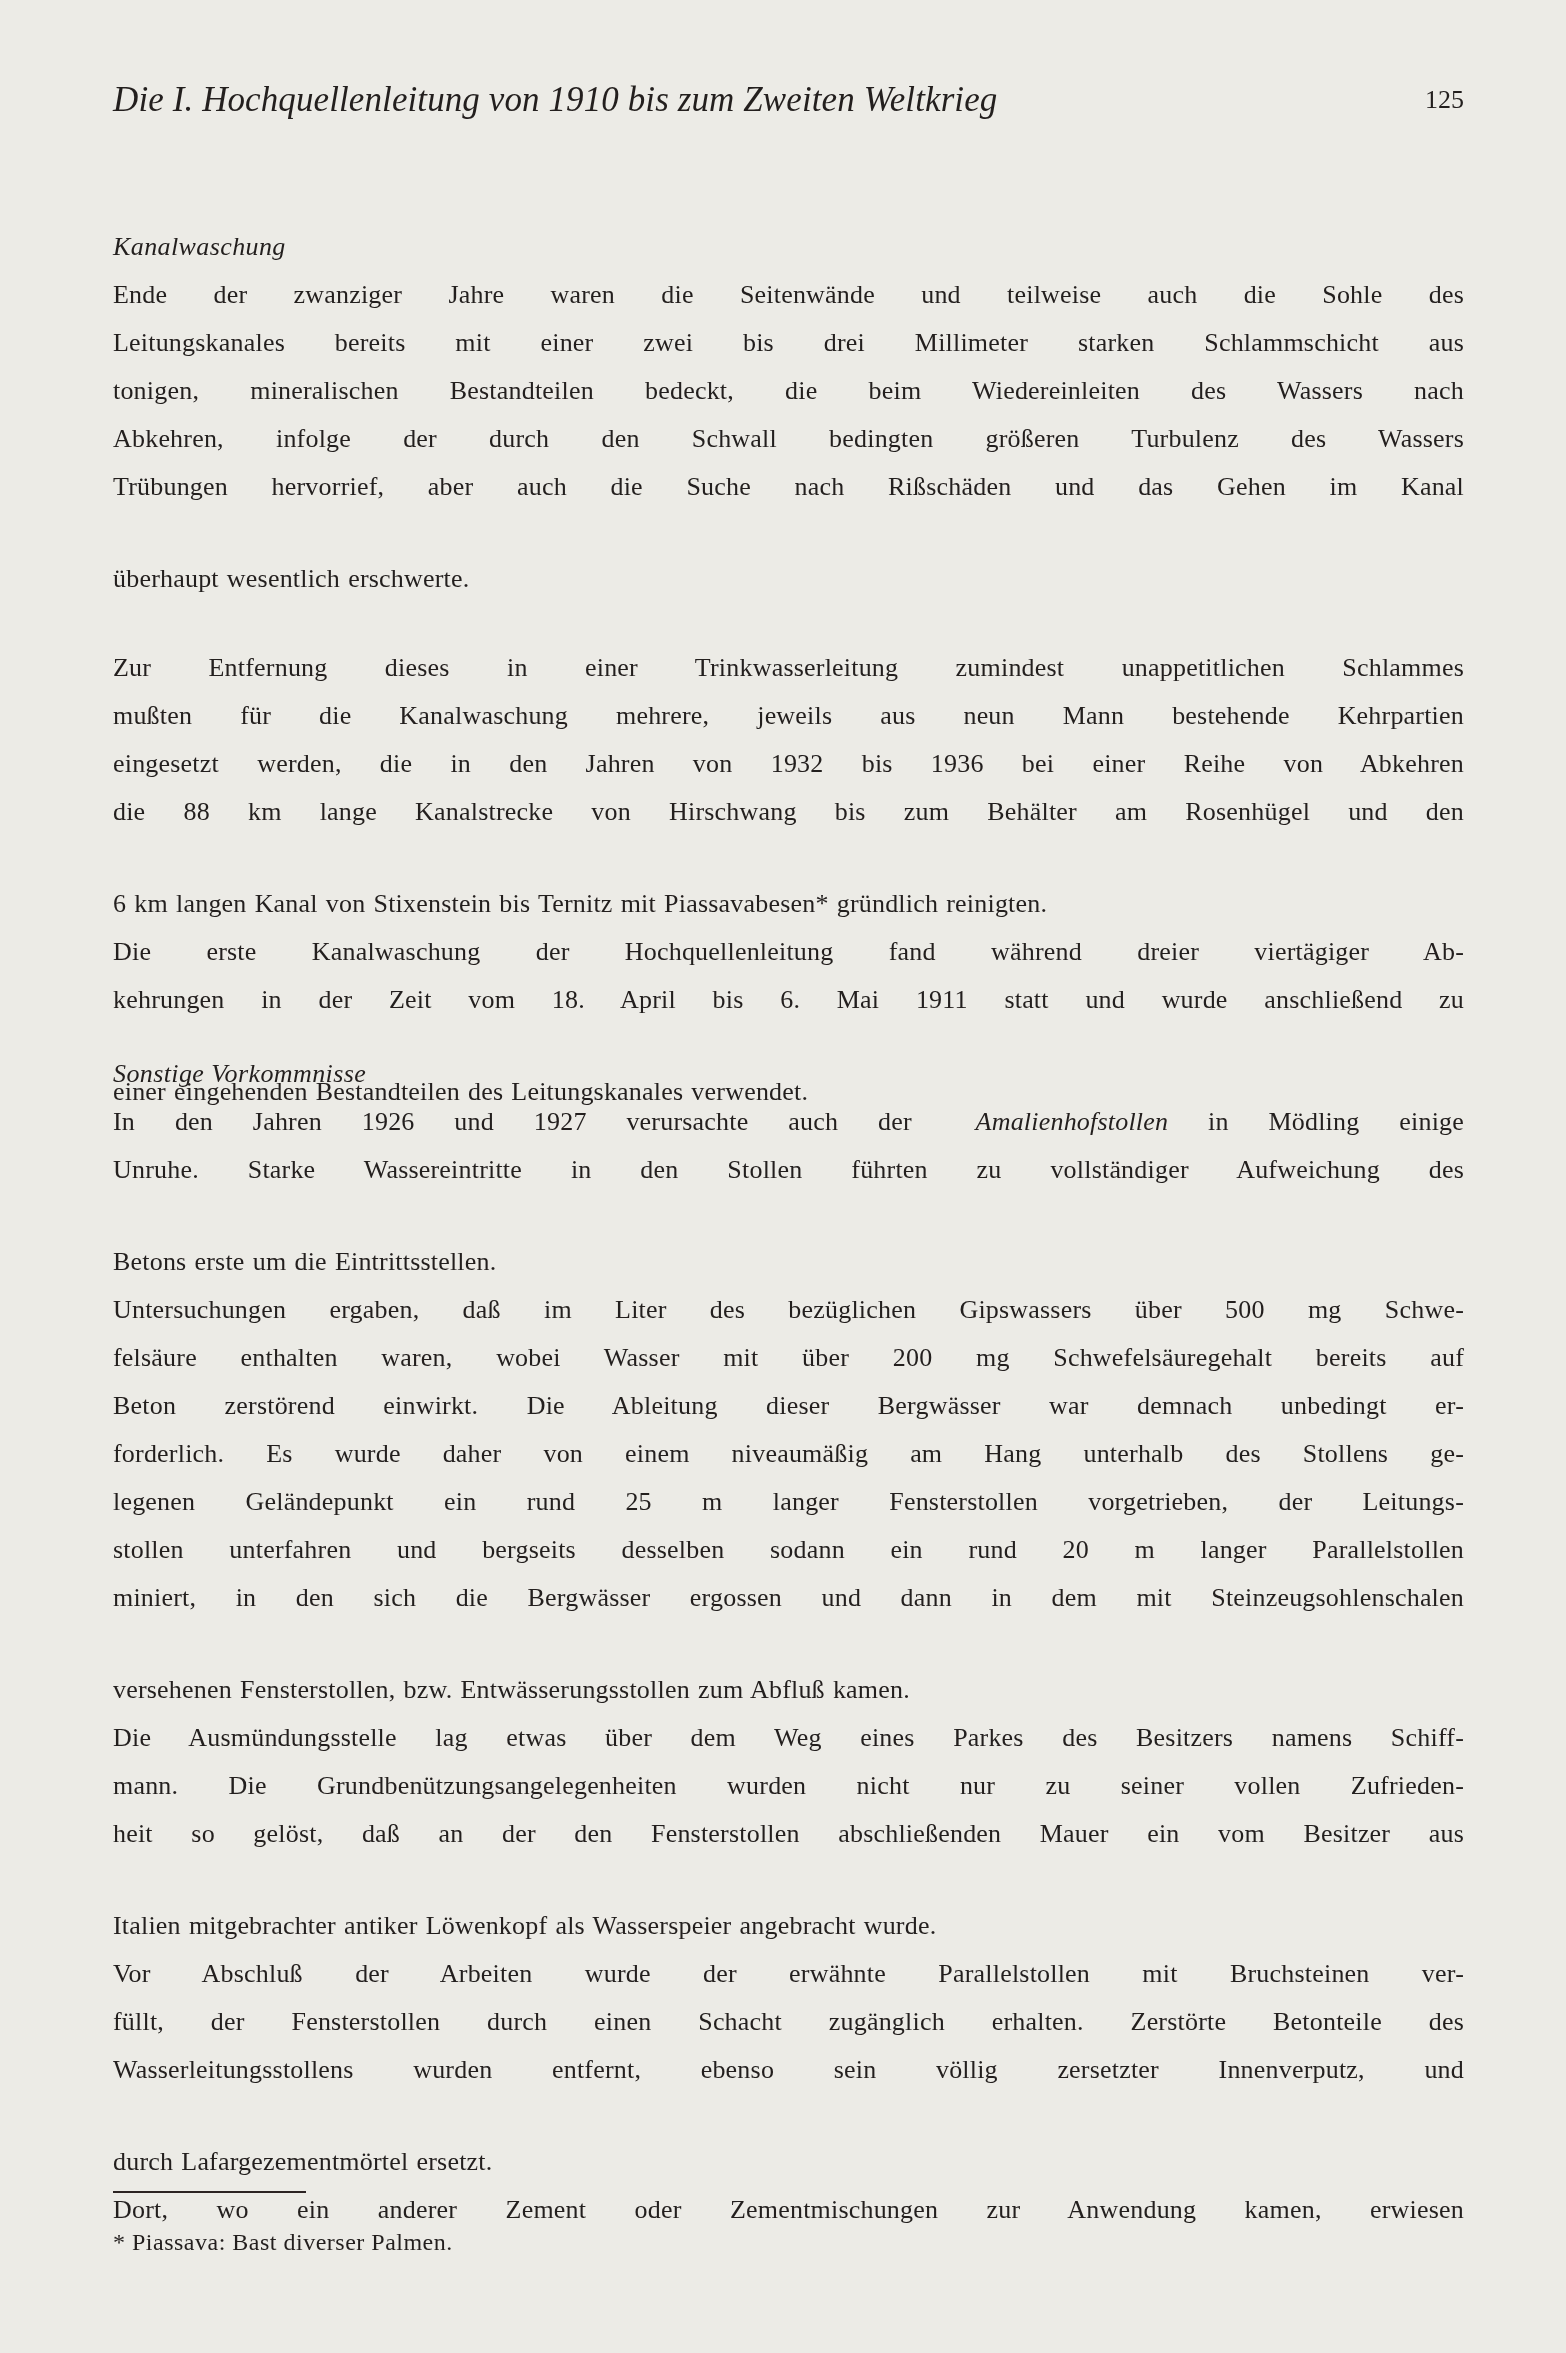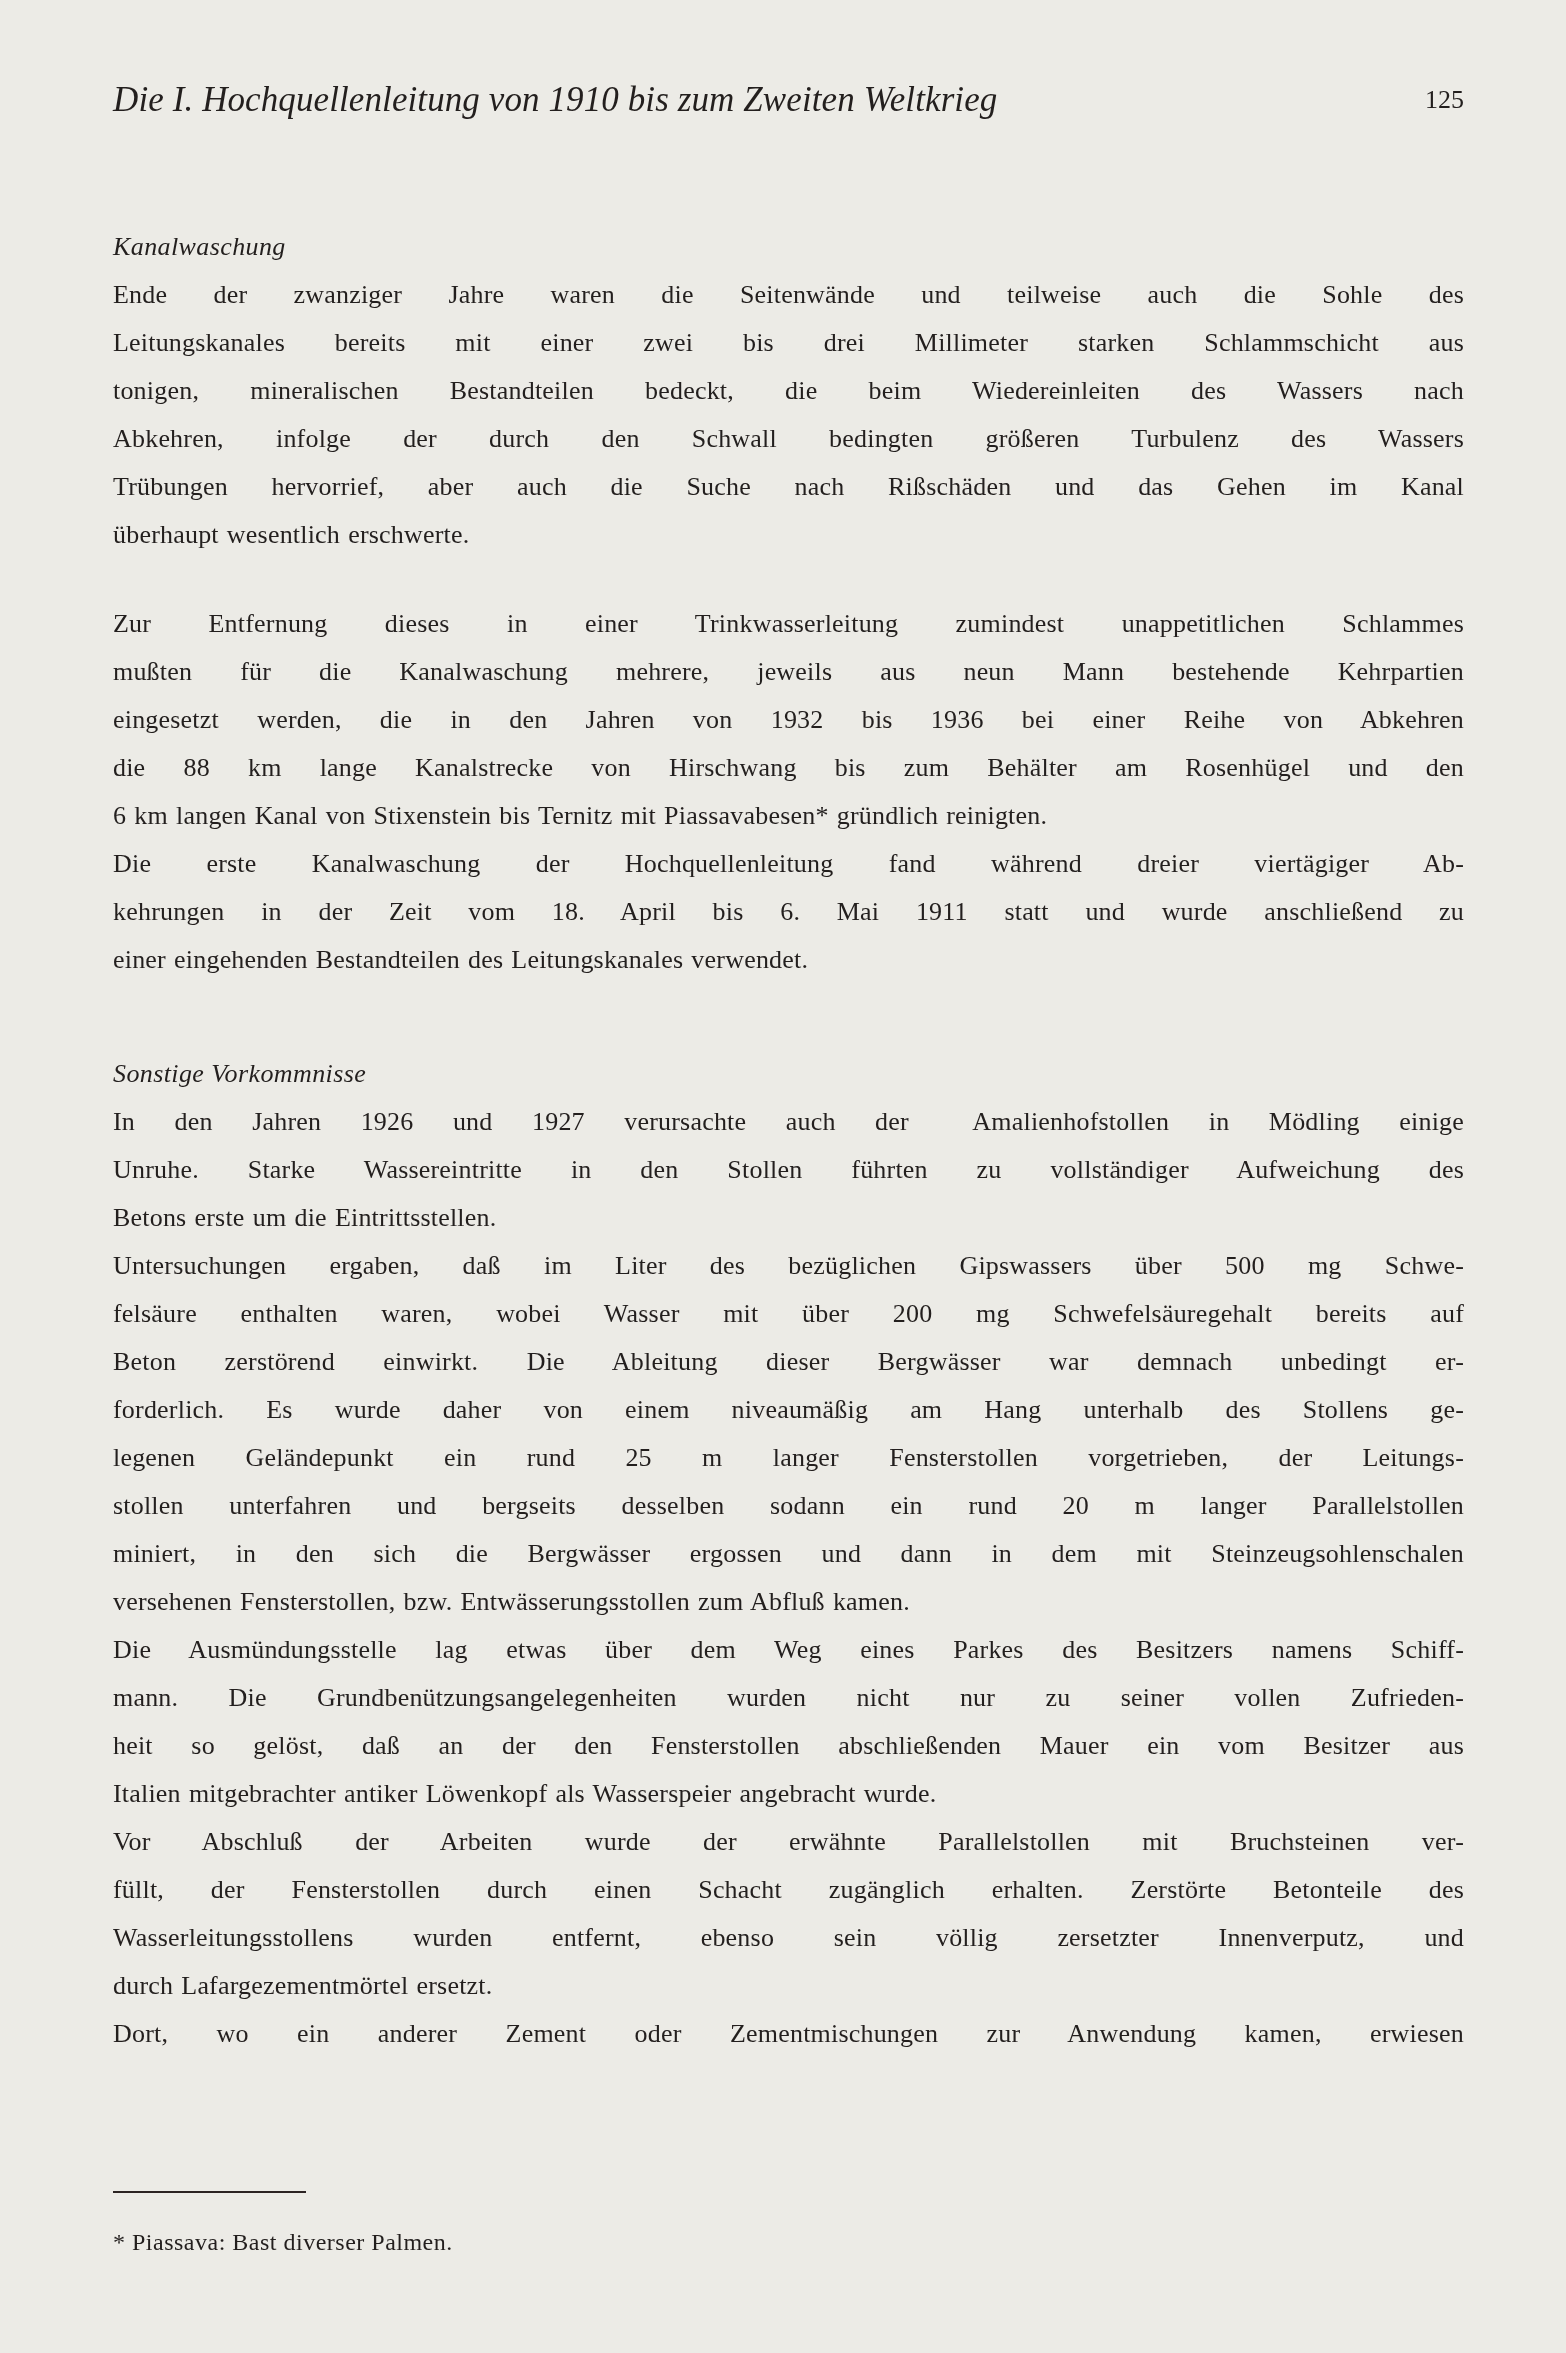--- a/index.html
+++ b/index.html
@@ -58,33 +58,35 @@
       height: 48px;
       line-height: 48px;
       white-space: nowrap;
       text-align: justify;
       text-align-last: justify;
       letter-spacing: 0.2px;
       word-spacing: 1.4px;
     }
     .line.last {
       text-align-last: left;
+      margin-top: 44px;
     }
     .subhead {
       display: block;
       font-style: italic;
       height: 48px;
       line-height: 48px;
       letter-spacing: 0.4px;
     }
     .gap {
       display: block;
       height: 41px;
     }
     .em {
+      font-style: italic;
       margin-left: 24px;
     }
     .footnote-rule {
       position: absolute;
       left: 113px;
       top: 2191px;
       width: 193px;
       height: 2px;
       background: #2b2322;
     }

